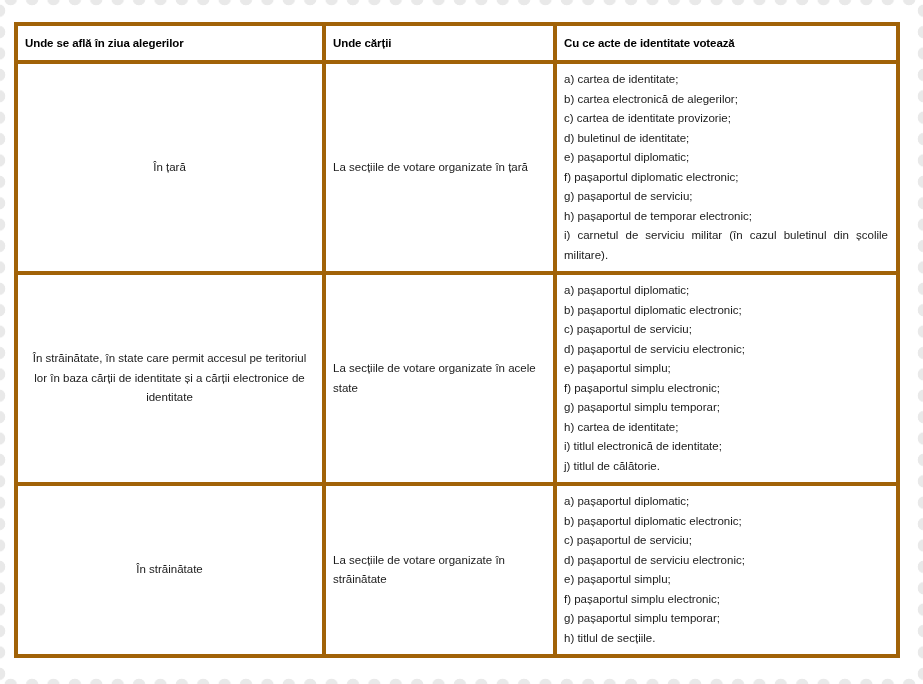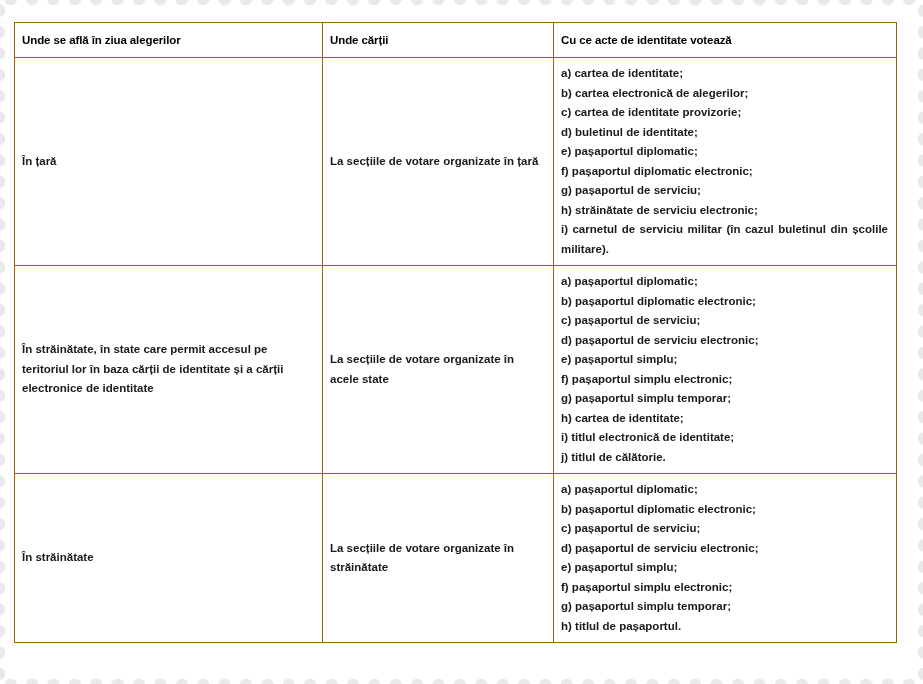--- a/index.html
+++ b/index.html
@@ -82,45 +82,45 @@
   }
 
   table.data-table {
     width: 882px;
     border-collapse: collapse;
     background: #ffffff;
     table-layout: fixed;
   }
   table.data-table th,
   table.data-table td {
-    border: 1px solid #a16207;
+    border: 4px solid #a16207;
     vertical-align: middle;
     padding: 6px 8px 6px 7px;
     color: #1a1a1a;
     background: #ffffff;
   }
   table.data-table th {
     font-size: 11.5px;
     font-weight: bold;
     text-align: left;
     height: 22px;
     color: #000000;
     letter-spacing: -0.1px;
   }
   table.data-table td {
     font-size: 11.5px;
     line-height: 19.5px;
-    font-weight: bold;
+    font-weight: normal;
   }
 
   col.c1 { width: 308px; }
   col.c2 { width: 231px; }
   col.c3 { width: 343px; }
 
-  .cell-where  { padding-left: 7px; }
+  .cell-where  { padding-left: 7px; text-align: center; }
   .cell-vote   { padding-left: 7px; }
   .cell-docs   { padding-left: 7px; padding-top: 9px; padding-bottom: 9px; vertical-align: top; }
 
   .docs-list {
     margin: 0;
     padding: 0;
     list-style: none;
   }
   .docs-list li {
     margin: 0;
@@ -163,21 +163,21 @@
             <td class="cell-vote">La secțiile de votare organizate în țară</td>
             <td class="cell-docs">
               <ul class="docs-list">
                 <li>a) cartea de identitate;</li>
                 <li>b) cartea electronică de alegerilor;</li>
                 <li>c) cartea de identitate provizorie;</li>
                 <li>d) buletinul de identitate;</li>
                 <li>e) pașaportul diplomatic;</li>
                 <li>f) pașaportul diplomatic electronic;</li>
                 <li>g) pașaportul de serviciu;</li>
-                <li>h) străinătate de serviciu electronic;</li>
+                <li>h) pașaportul de temporar electronic;</li>
                 <li class="justify">i) carnetul de serviciu militar (în cazul buletinul din școlile militare).</li>
               </ul>
             </td>
           </tr>
           <tr>
             <td class="cell-where">În străinătate, în state care permit accesul pe teritoriul lor în baza cărții de identitate și a cărții electronice de identitate</td>
             <td class="cell-vote">La secțiile de votare organizate în acele state</td>
             <td class="cell-docs">
               <ul class="docs-list">
                 <li>a) pașaportul diplomatic;</li>
@@ -198,21 +198,21 @@
             <td class="cell-vote">La secțiile de votare organizate în străinătate</td>
             <td class="cell-docs">
               <ul class="docs-list">
                 <li>a) pașaportul diplomatic;</li>
                 <li>b) pașaportul diplomatic electronic;</li>
                 <li>c) pașaportul de serviciu;</li>
                 <li>d) pașaportul de serviciu electronic;</li>
                 <li>e) pașaportul simplu;</li>
                 <li>f) pașaportul simplu electronic;</li>
                 <li>g) pașaportul simplu temporar;</li>
-                <li>h) titlul de pașaportul.</li>
+                <li>h) titlul de secțiile.</li>
               </ul>
             </td>
           </tr>
         </tbody>
     </table>
   </div>
 
 </div>
 
 </body></html>

